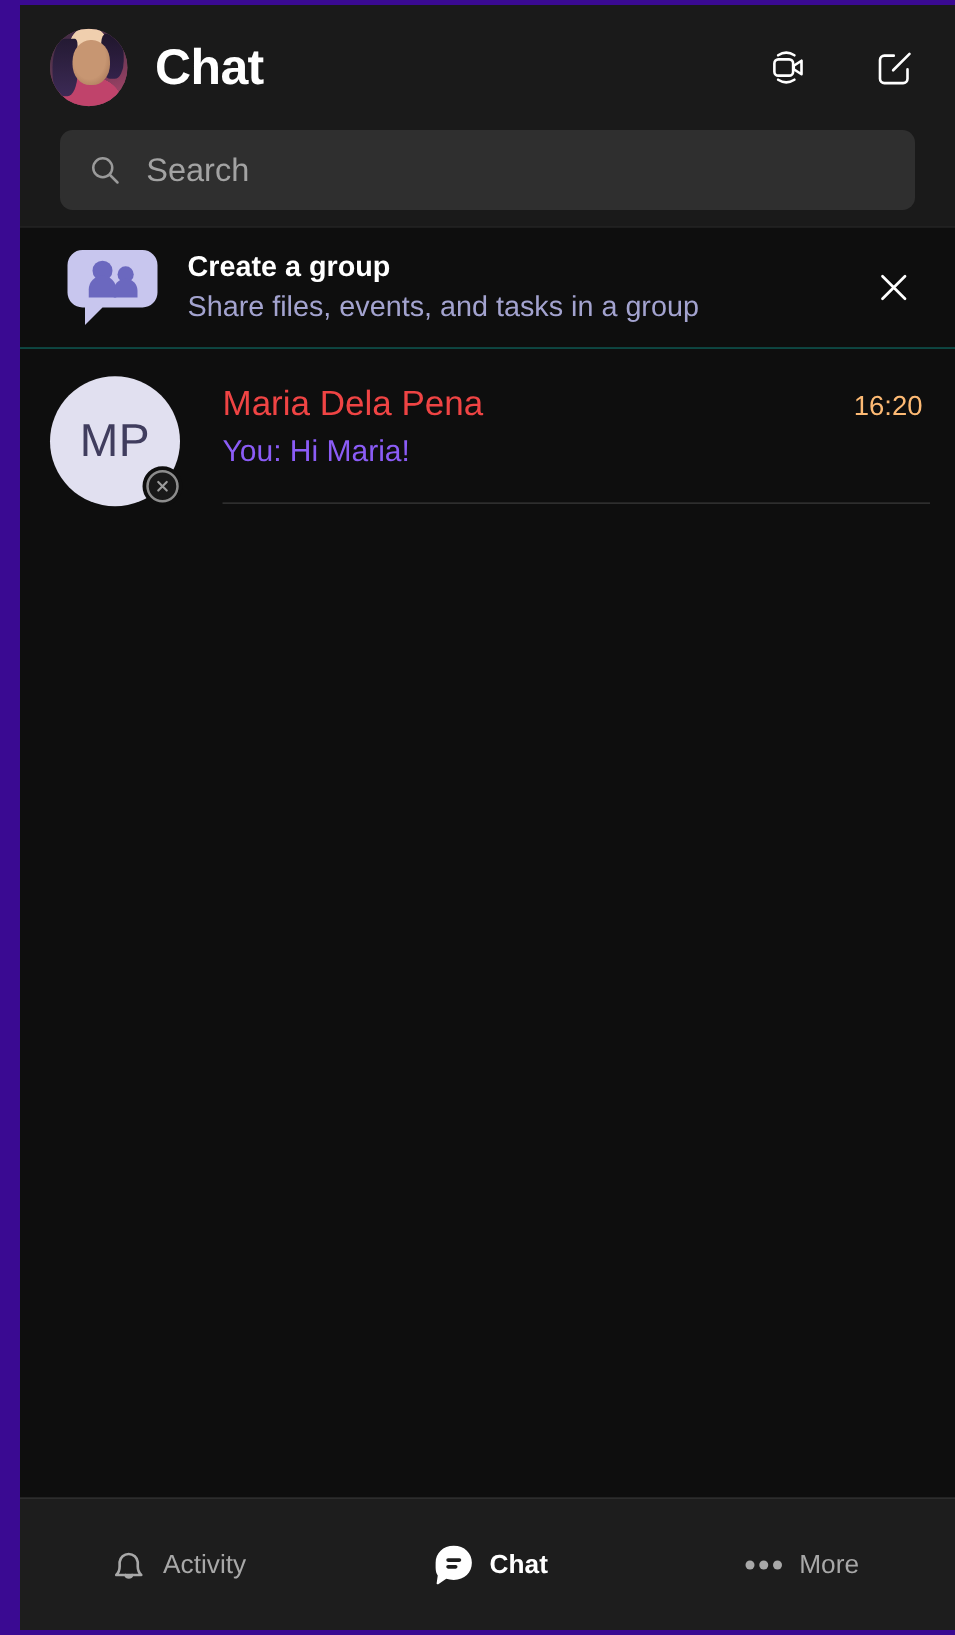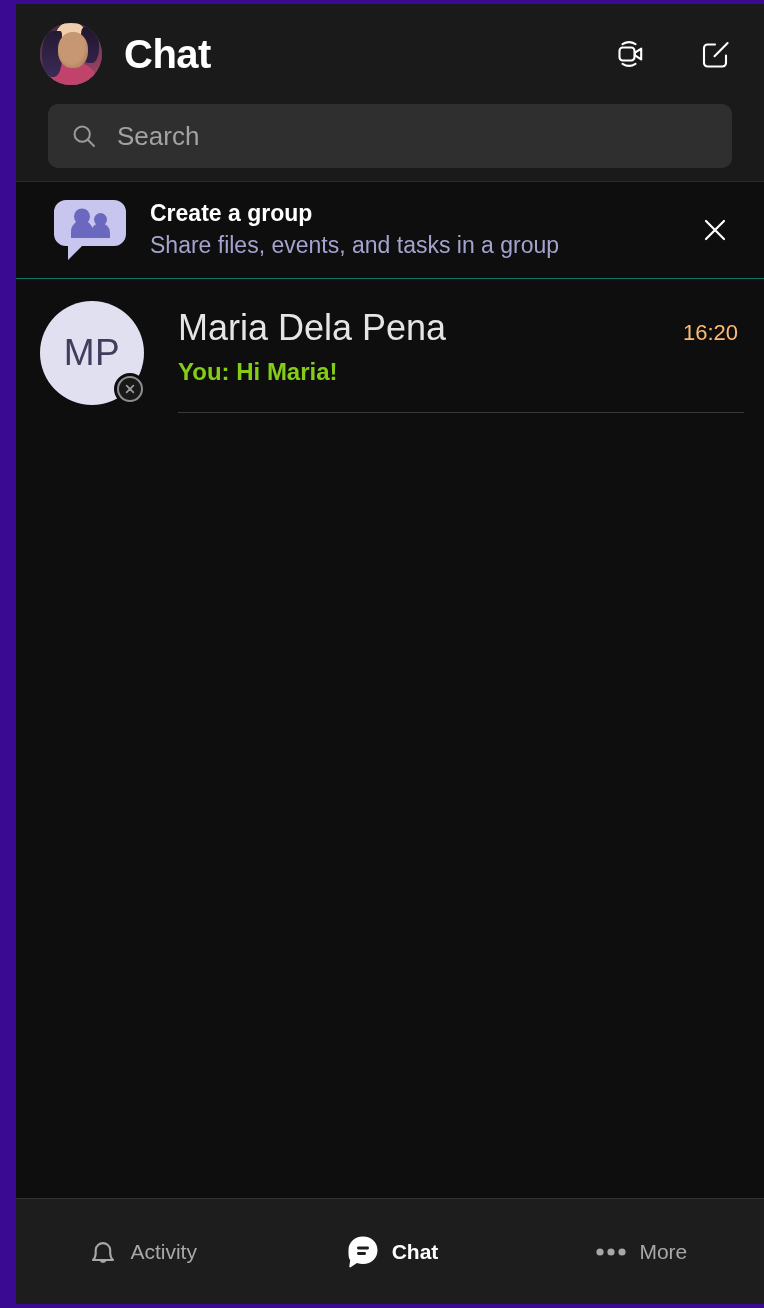--- a/index.html
+++ b/index.html
@@ -188,41 +188,40 @@
     min-width:0;
     margin-left:34px;
     padding-top:6px;
   }
   .chat-line1 {
     display:flex;
     align-items:baseline;
     gap:12px;
   }
   .chat-name {
-    font-size:36px;
-    color:#e5e5e5;
+    font-size:28px;
+    color:#ef4444;
     white-space:nowrap;
     overflow:hidden;
     text-overflow:ellipsis;
   }
   .chat-time {
     margin-left:auto;
     font-size:22px;
     color:#fdba74;
     white-space:nowrap;
     padding-right:6px;
   }
   .chat-preview {
     font-size:24px;
-    color:#84cc16;
+    color:#8b5cf6;
     margin-top:9px;
     white-space:nowrap;
     overflow:hidden;
     text-overflow:ellipsis;
-    font-weight:bold;
   }
   .row-divider {
     height:1px;
     background:#3a3a3a;
     margin:26px 0 0 0;
   }
 
   
   .bottom-nav {
     flex:0 0 106px;

